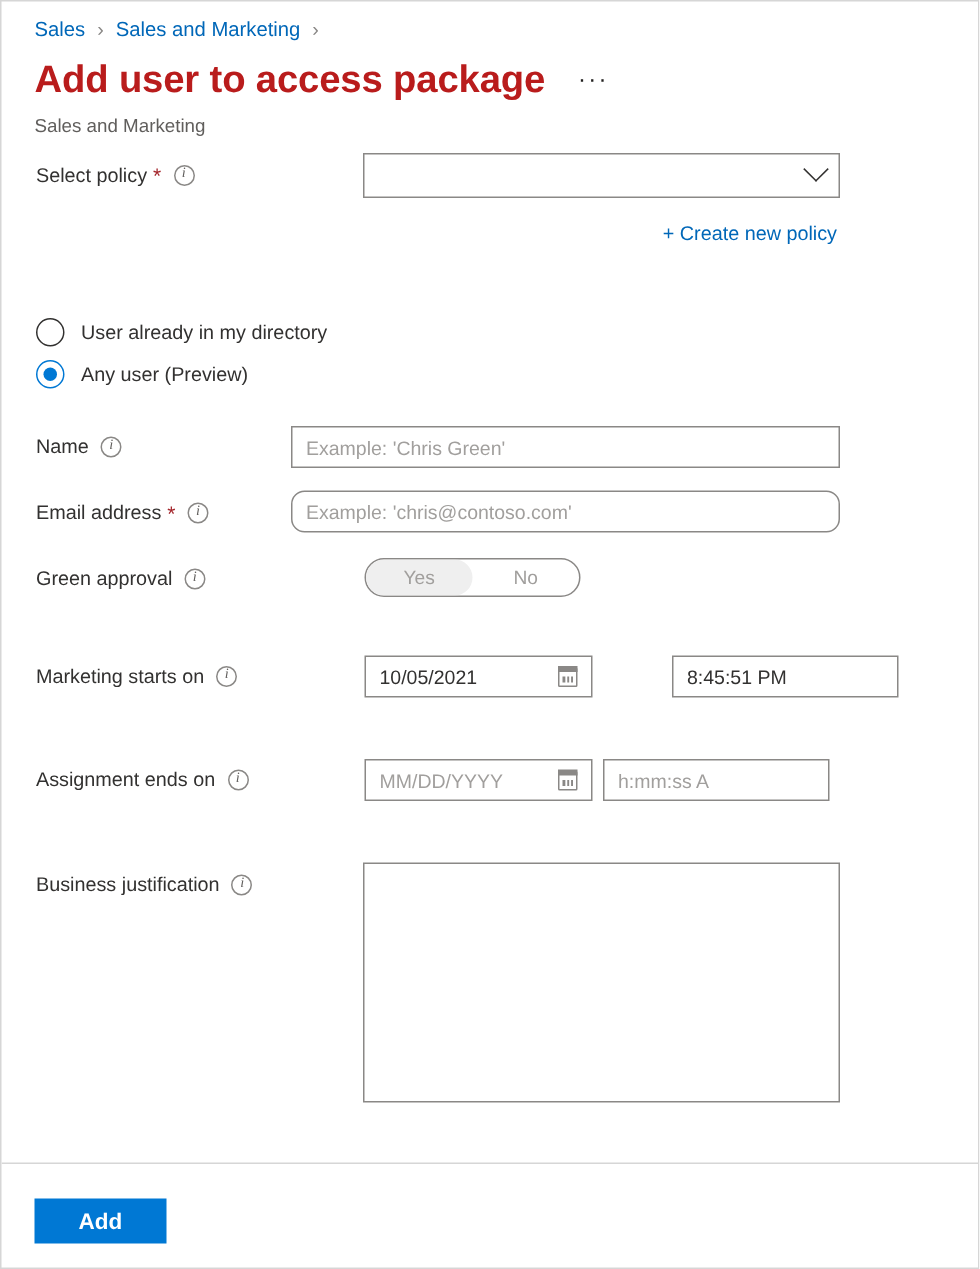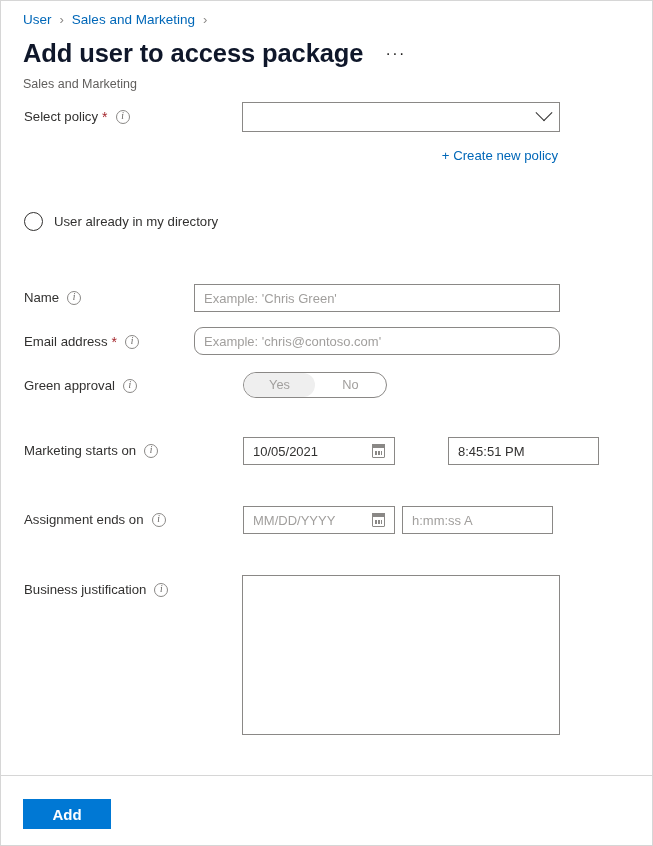--- a/index.html
+++ b/index.html
@@ -47,21 +47,21 @@
   .title-row {
     position: absolute;
     left: 22px;
     top: 38px;
     display: flex;
     align-items: baseline;
   }
   .page-title {
     font-size: 25.5px;
     font-weight: 600;
-    color: #0f172a;
+    color: #b91c1c;
     letter-spacing: -0.1px;
     line-height: 1.15;
   }
   .ellipsis-menu {
     margin-left: 22px;
     font-size: 16px;
     color: #201f1e;
     letter-spacing: 1.5px;
     cursor: pointer;
     position: relative;
@@ -294,21 +294,21 @@
     align-items: center;
     justify-content: center;
   }
 </style>
 </head>
 <body>
 
 <div class="page">
 
   <div class="breadcrumb">
-    <span class="crumb-link">User</span>
+    <span class="crumb-link">Sales</span>
     <span class="crumb-sep">›</span>
     <span class="crumb-link">Sales and Marketing</span>
     <span class="crumb-sep">›</span>
   </div>
 
   <div class="title-row">
     <span class="page-title">Add user to access package</span>
     <span class="ellipsis-menu">···</span>
   </div>
   <div class="subtitle">Sales and Marketing</div>
@@ -322,20 +322,24 @@
     <span></span>
     <span class="chev"></span>
   </div>
 
   <div class="create-link">+ Create new policy</div>
 
   <div class="radio-row" style="top:211px;">
     <span class="radio"></span>
     <span>User already in my directory</span>
   </div>
+  <div class="radio-row" style="top:239px;">
+    <span class="radio checked"></span>
+    <span>Any user (Preview)</span>
+  </div>
 
   <div class="label" style="left:23px; top:289px;">
     <span>Name</span>
     <span class="info-icon">i</span>
   </div>
   <div class="field placeholder" style="left:193px; top:283px; width:366px; height:28px;">Example: 'Chris Green'</div>
 
   <div class="label" style="left:23px; top:333px;">
     <span>Email address</span>
     <span class="req">*</span>

